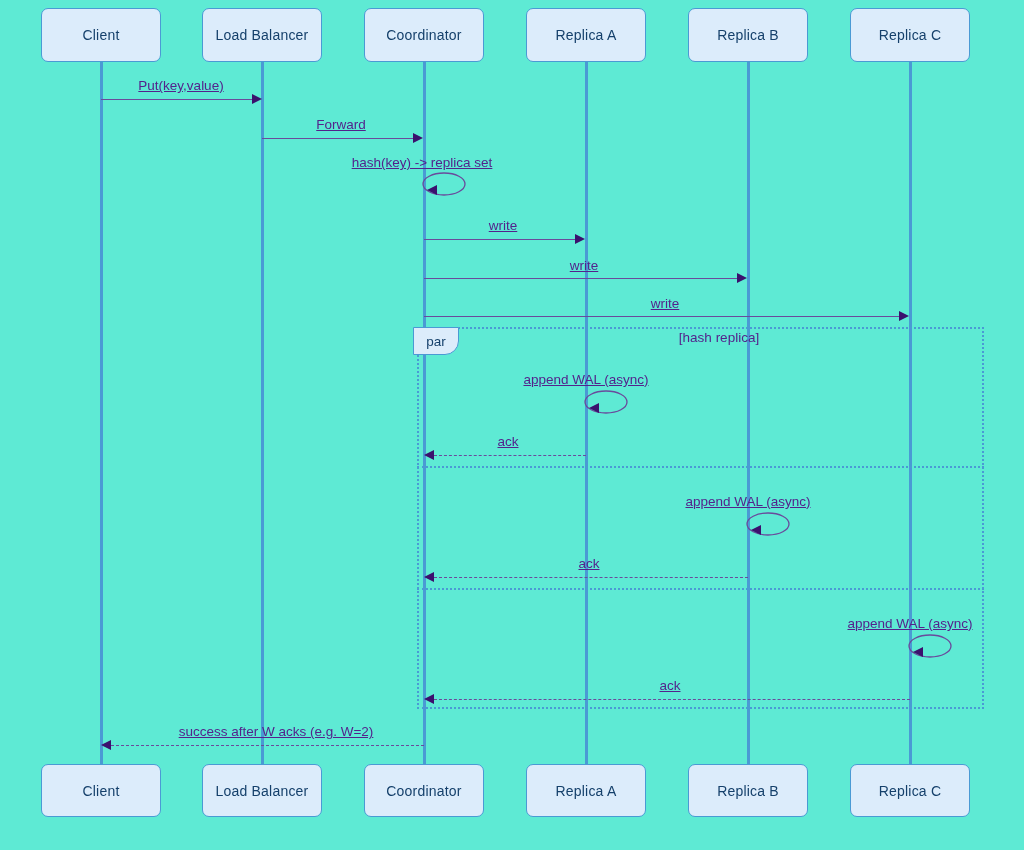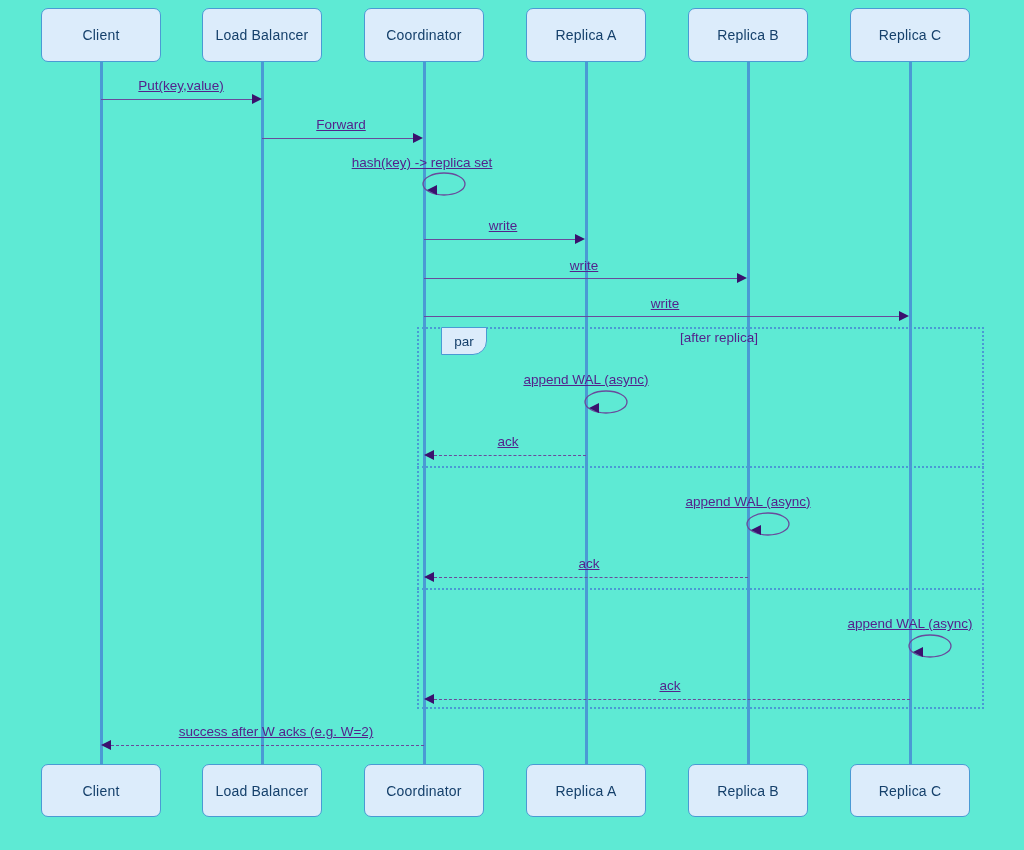--- a/index.html
+++ b/index.html
@@ -75,21 +75,20 @@
     position: absolute;
     box-sizing: border-box;
     background: #dcecfb;
     border: 1.5px solid #4a9ad4;
     border-bottom-right-radius: 14px;
     display: flex;
     align-items: center;
     justify-content: center;
     color: #15406b;
     font-size: 13.5px;
-    margin-left: 28px;
   }
   .frag-cond {
     position: absolute;
     color: #53238c;
     font-size: 13.5px;
     white-space: nowrap;
     transform: translateX(-50%);
   }
   .self-loop {
     position: absolute;
@@ -126,21 +125,21 @@
   <div class="lifeline" style="left:584.5px; top:62px; height:703px;"></div>
   <div class="lifeline" style="left:746.5px; top:62px; height:703px;"></div>
   <div class="lifeline" style="left:908.5px; top:62px; height:703px;"></div>
 
   <div class="frag" style="left:417px; top:327px; width:567px; height:382px;"></div>
   <div class="frag-divider" style="left:417px; top:466px; width:567px;"></div>
   <div class="frag-divider" style="left:417px; top:588px; width:567px;"></div>
   <div class="frag-label" style="left:413px; top:327px; width:46px; height:28px;">
     <span>par</span>
   </div>
-  <div class="frag-cond" style="left:719px; top:330px;">[after replica]</div>
+  <div class="frag-cond" style="left:719px; top:330px;">[hash replica]</div>
 
   <div class="msg-label" style="left:181px; top:78px;">Put(key,value)</div>
   <div class="msg-line" style="left:101px; top:99px; width:152px;"></div>
   <div class="arrow-right" style="left:252px; top:93.5px;"></div>
 
   <div class="msg-label" style="left:341px; top:117px;">Forward</div>
   <div class="msg-line" style="left:262px; top:138px; width:152px;"></div>
   <div class="arrow-right" style="left:413px; top:132.5px;"></div>
 
   <div class="msg-label" style="left:422px; top:155px;">hash(key) -&gt; replica set</div>

